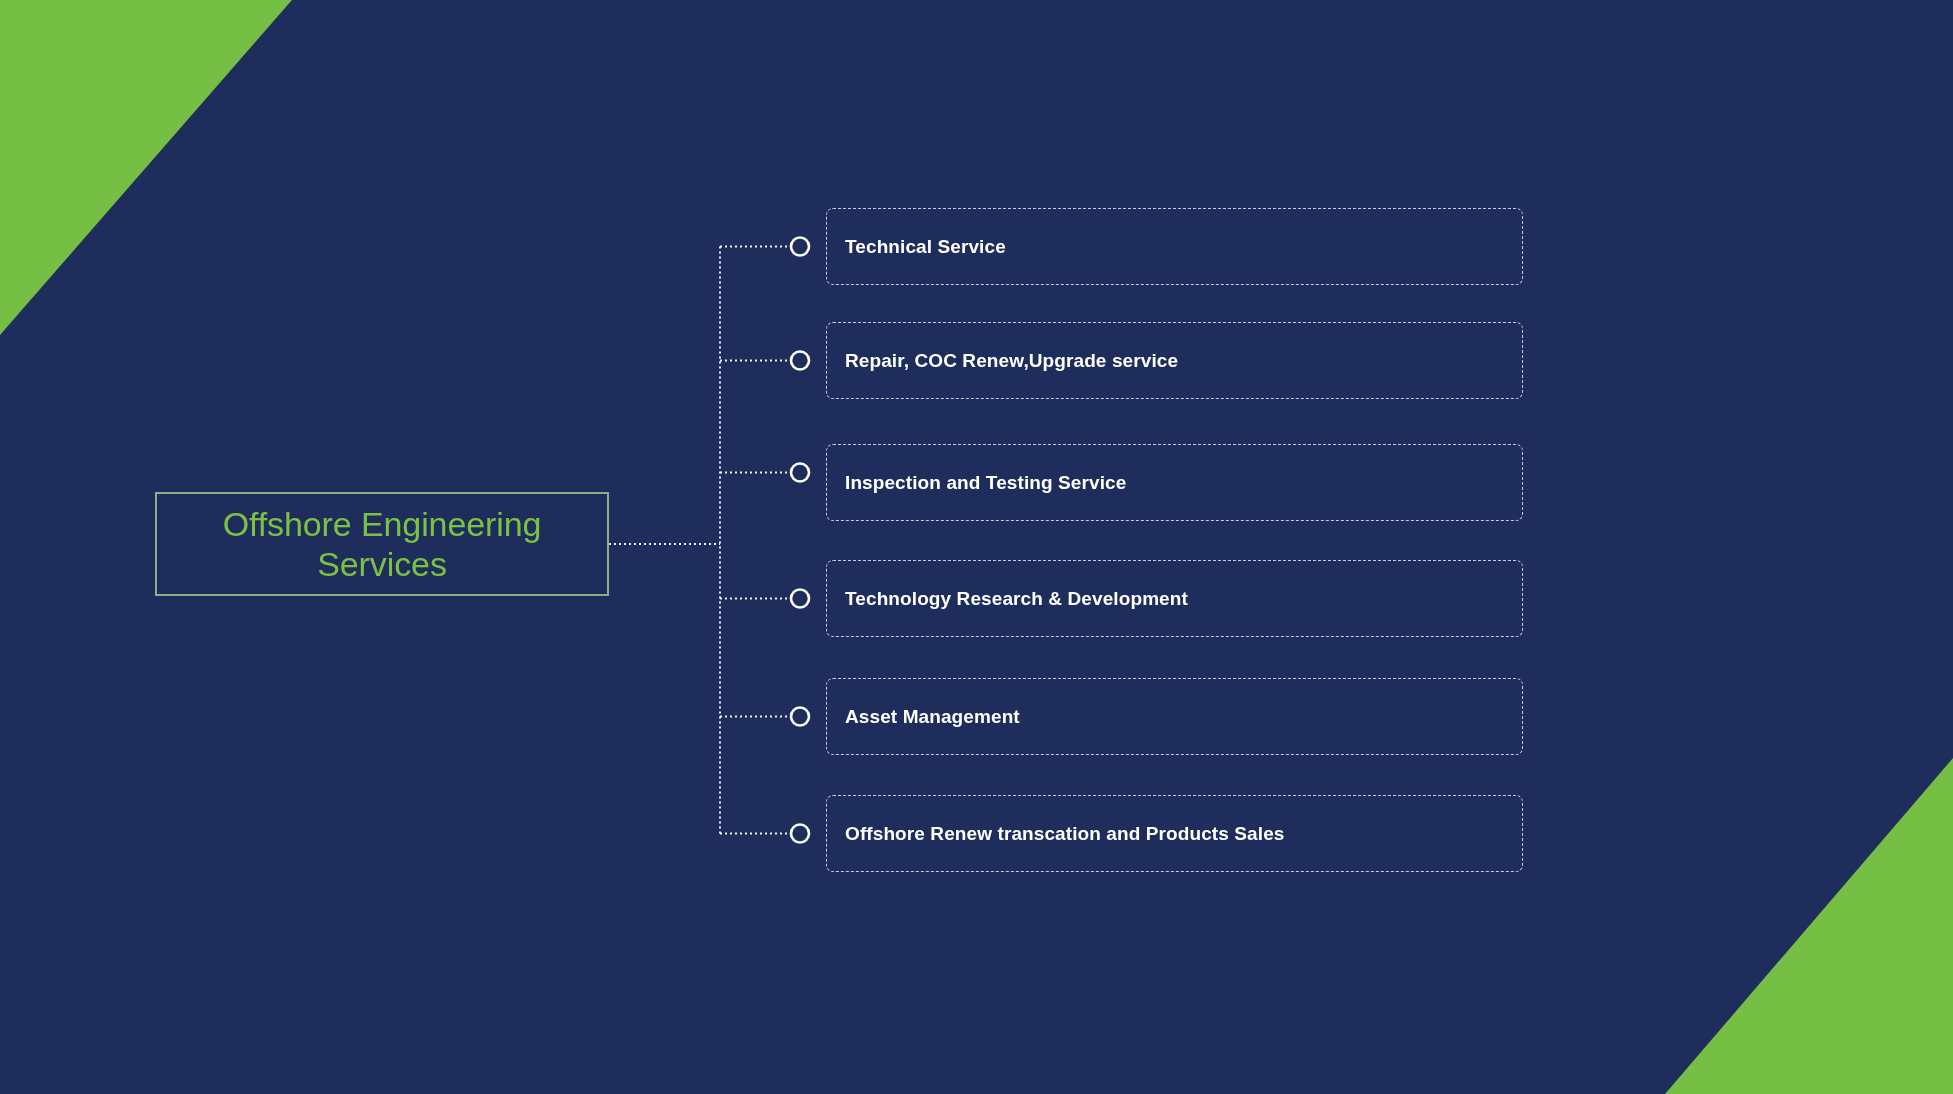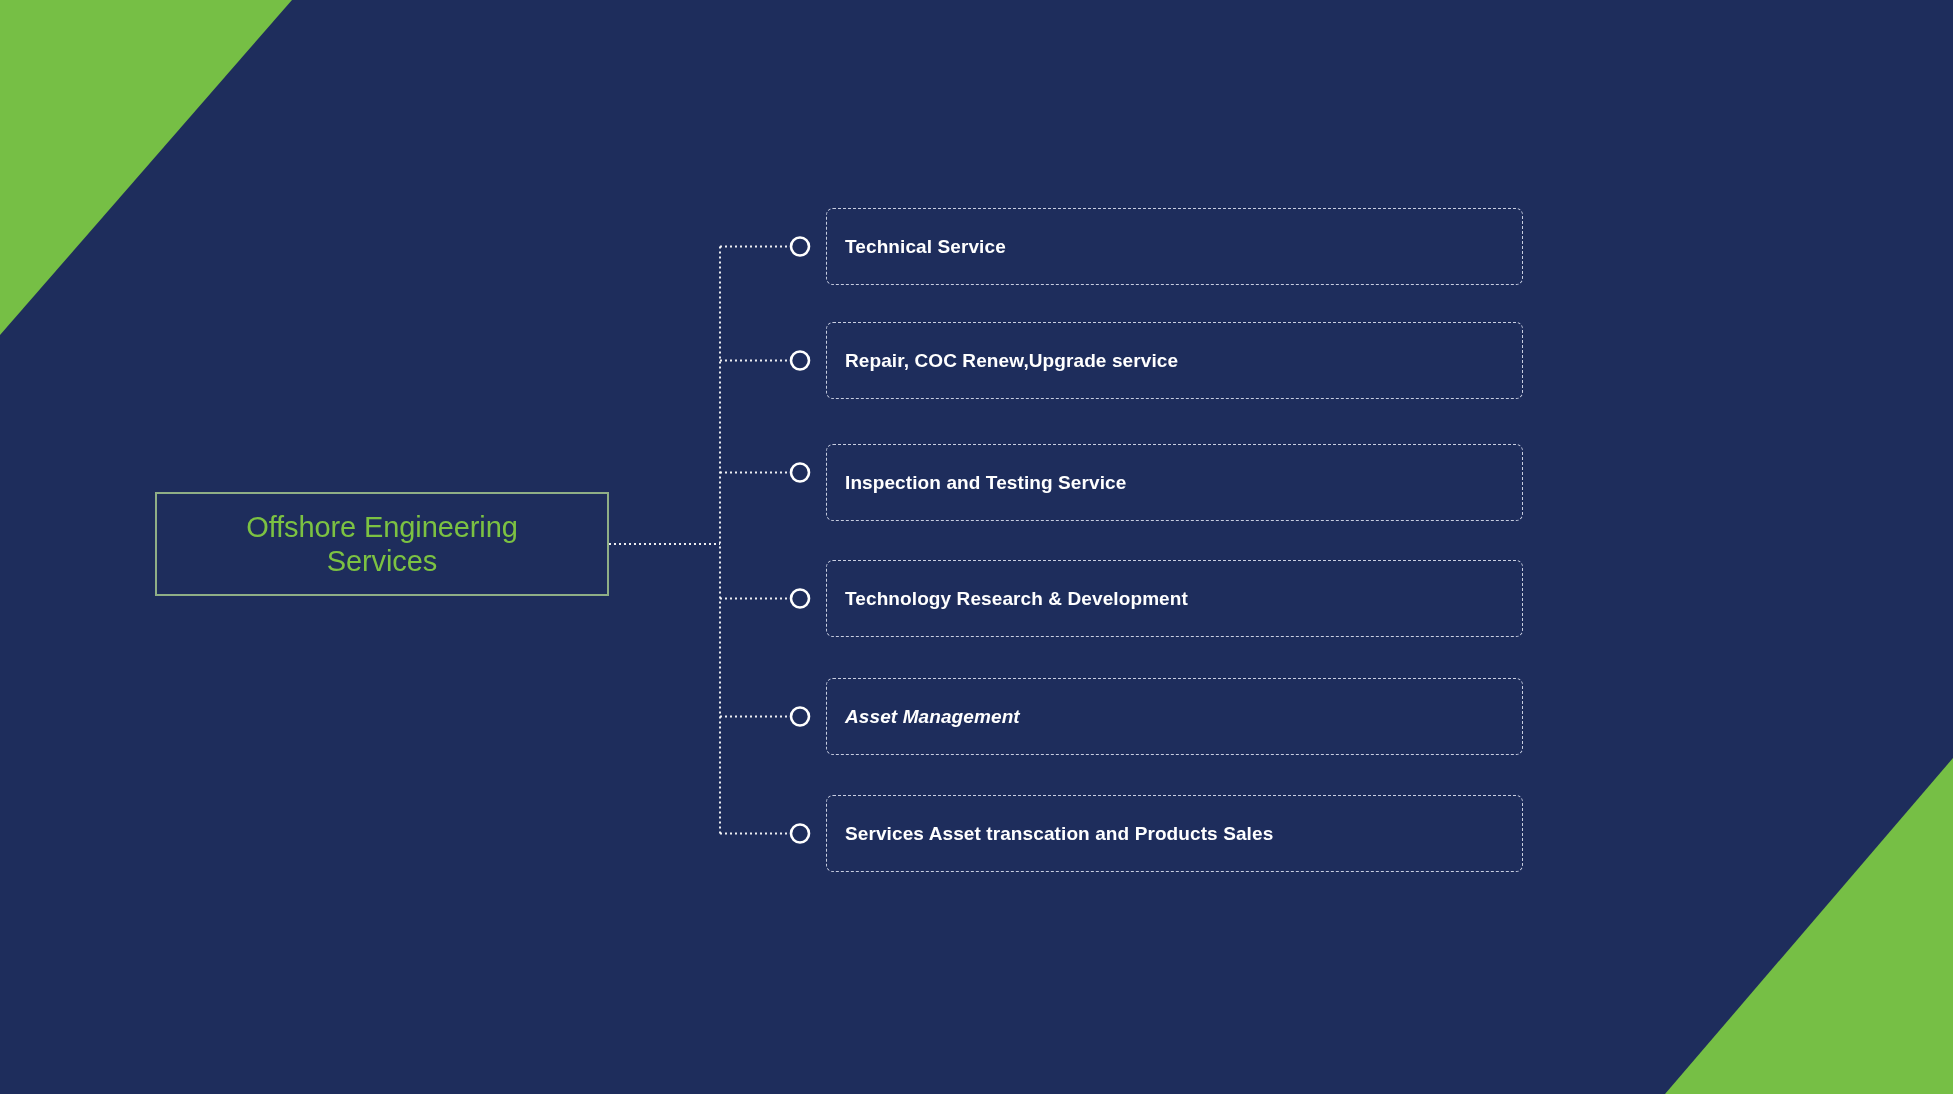--- a/index.html
+++ b/index.html
@@ -50,21 +50,21 @@
     box-sizing: border-box;
     border: 2px solid #8fae86;
     display: flex;
     align-items: center;
     justify-content: center;
     text-align: center;
     padding: 0 10px;
   }
   .root-node .root-label {
     color: #7cc242;
-    font-size: 29px;
+    font-size: 34px;
     font-weight: 500;
     line-height: 1.18;
     letter-spacing: -0.1px;
     white-space: pre-line;
   }
 
   
   #connectors {
     position: absolute;
     left: 0;
@@ -150,21 +150,21 @@
       </div>
       <div class="branch-box" style="top: 322px;">
         <span class="branch-label">Repair, COC Renew,Upgrade service</span>
       </div>
       <div class="branch-box" style="top: 444px;">
         <span class="branch-label">Inspection and Testing Service</span>
       </div>
       <div class="branch-box" style="top: 560px;">
         <span class="branch-label">Technology Research &amp;  Development</span>
       </div>
-      <div class="branch-box" style="top: 678px; font-style: italic;">
+      <div class="branch-box" style="top: 678px;">
         <span class="branch-label">Asset Management</span>
       </div>
       <div class="branch-box" style="top: 795px;">
-        <span class="branch-label">Services Asset transcation and Products Sales</span>
+        <span class="branch-label">Offshore Renew transcation and Products Sales</span>
       </div>
     </div>
 
 </div>
 
 </body></html>

